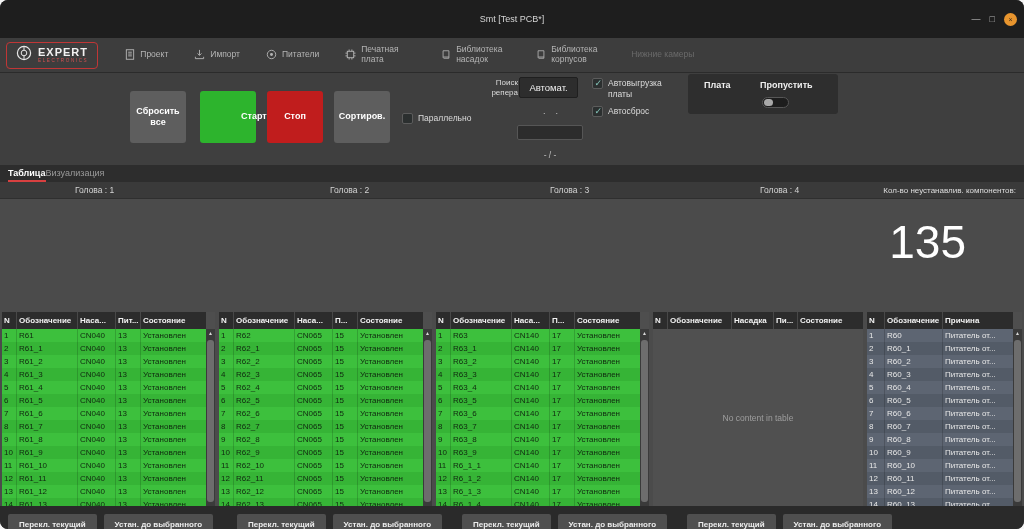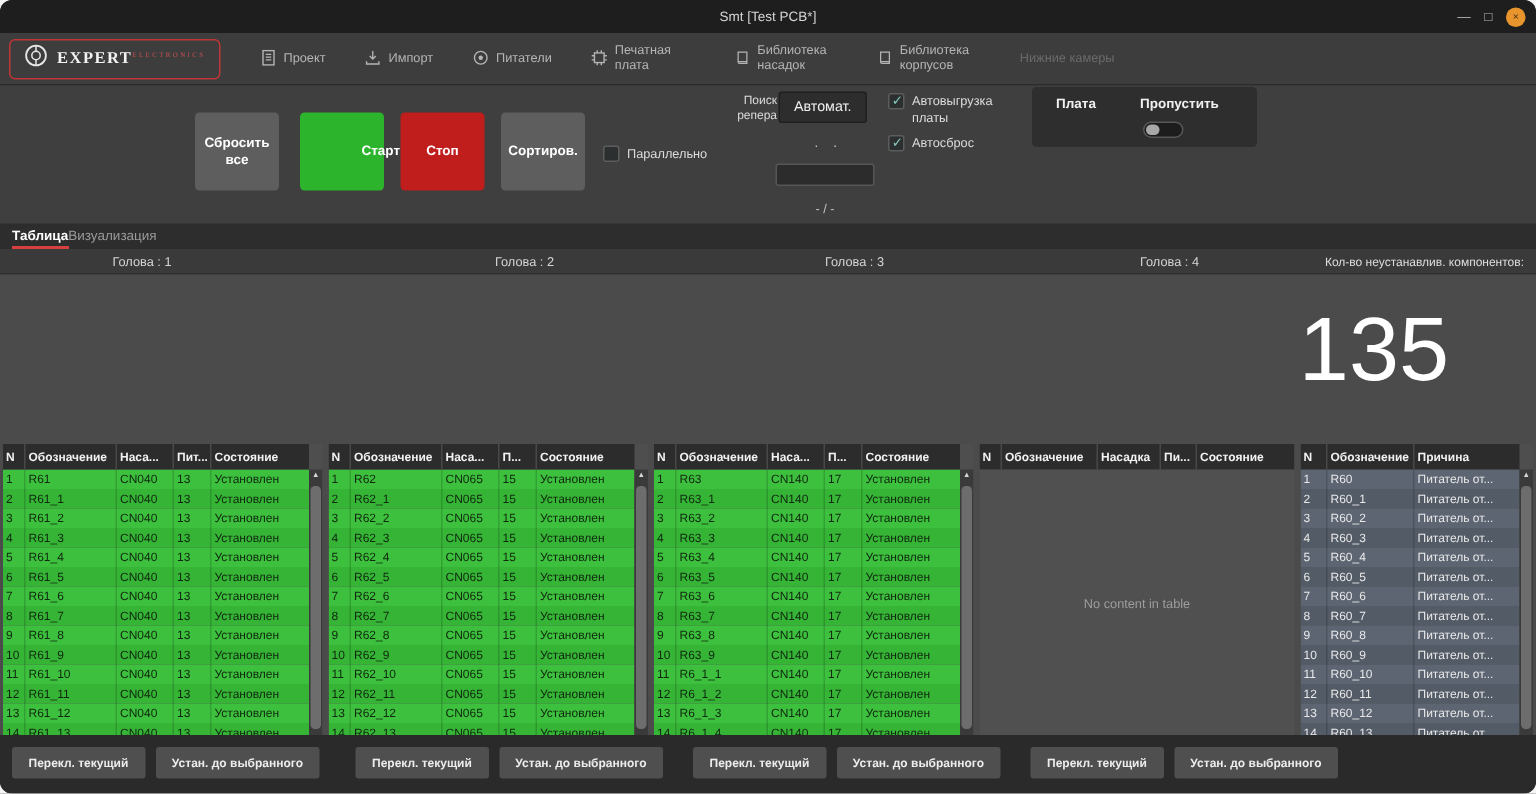--- a/index.html
+++ b/index.html
@@ -1,32 +1,32 @@
 <!DOCTYPE html>
 <html><head>
 <meta charset="utf-8">
 <style>
   *{margin:0;padding:0;box-sizing:border-box}
   html,body{width:1024px;height:529px;overflow:hidden;background:#f5f5f5;
     font-family:"Liberation Sans","DejaVu Sans",sans-serif;}
   .window{width:1024px;height:529px;border-radius:8px;overflow:hidden;background:#3d3d3d;}
 
   
-  .titlebar{height:22px;background:#1e1e1e;position:relative;display:flex;align-items:center;}
+  .titlebar{height:38px;background:#1e1e1e;position:relative;display:flex;align-items:center;}
   .tb-title{position:absolute;left:0;right:0;text-align:center;font-size:9px;color:#d5d5d5;}
   .tb-controls{position:absolute;right:7px;top:0;height:100%;display:flex;align-items:center;gap:9px;}
   .tbc{font-size:9px;color:#b5b5b5;cursor:default;}
   .tbc.close{width:13px;height:13px;background:#e8952e;border-radius:50%;color:#45301a;font-size:7px;
     display:flex;align-items:center;justify-content:center;}
 
   
   .navbar{height:35px;background:#3d3d3d;display:flex;align-items:stretch;padding:0 6px;border-bottom:1px solid #2b2b2b;}
   .logo{align-self:center;display:flex;align-items:center;gap:6px;border:1px solid #c03636;border-radius:4px;
     padding:3px 9px;height:27px;}
-  .logo-text{display:flex;line-height:1;font-family:Liberation Serif, serif;}
+  .logo-text{display:flex;flex-direction:column;line-height:1;}
   .logo-line1{font-size:11px;font-weight:bold;color:#f2f2f2;letter-spacing:1px;}
   .logo-line2{font-size:4.6px;color:#d05050;letter-spacing:1.6px;margin-top:1px;}
   .nav-items{flex:1;display:flex;align-items:stretch;margin-left:14px;}
   .nav-item{display:flex;align-items:center;gap:5px;padding:0 13px;color:#b5b5b5;font-size:8.5px;
     border-bottom:2px solid transparent;cursor:default;}
   .nav-item.active{color:#ffffff;font-weight:bold;border-bottom-color:#d84040;}
   .nav-item.disabled{color:#6a6a6a;}
   .nav-icon{display:flex;align-items:center;}
   .nav-label{max-width:54px;line-height:1.2;}
   .nav-item.disabled .nav-label{max-width:none;white-space:nowrap;}
@@ -60,21 +60,21 @@
   .vtab{font-size:9px;color:#9a9a9a;line-height:1;padding-bottom:2px;border-bottom:2px solid transparent;cursor:default;}
   .vtab.active{color:#fff;font-weight:bold;border-bottom-color:#d84040;}
 
   
   .heads-row{position:relative;height:17px;background:#3a3a3a;font-size:8.5px;color:#d5d5d5;border-bottom:1px solid #2f2f2f;}
   .head-label{position:absolute;top:3px;}
   .uninstalled-label{position:absolute;right:8px;top:4px;font-size:8px;color:#dedede;}
 
   
   .content-area{position:relative;height:113px;background:#4b4b4b;}
-  .big-count{position:absolute;right:58px;top:20px;font-size:60px;color:#ffffff;line-height:1;}
+  .big-count{position:absolute;right:58px;top:20px;font-size:46px;color:#ffffff;line-height:1;}
 
   
   .tables-row{display:flex;gap:4px;padding:0 2px;height:194px;background:#4b4b4b;}
   .dtable{position:relative;height:194px;overflow:hidden;background:#4e4e4e;flex:none;}
   .thead{display:flex;height:17px;line-height:17px;background:#2c2c2c;font-size:8px;font-weight:bold;color:#f2f2f2;}
   .th{padding:0 2px;border-right:1px solid #484848;overflow:hidden;white-space:nowrap;cursor:default;}
   .tbody{height:177px;overflow:hidden;}
   .trow{display:flex;height:13px;line-height:13px;font-size:8px;}
   .row-green{background:#3dc03d;color:#10280f;}
   .row-green.alt{background:#36b436;}

